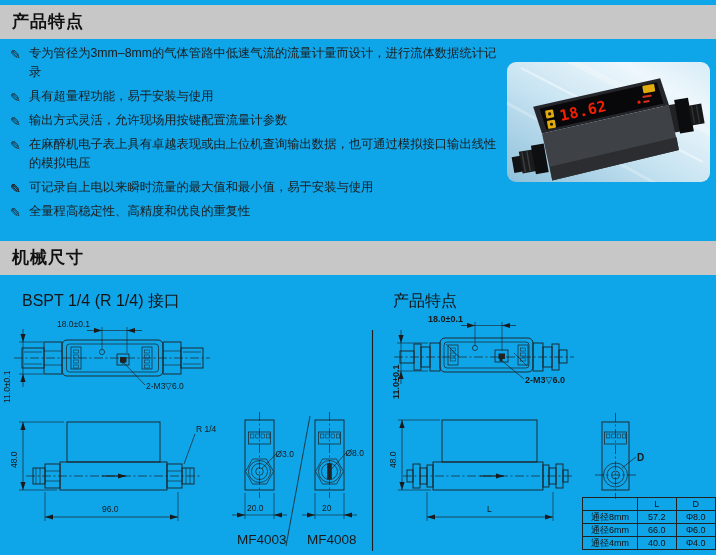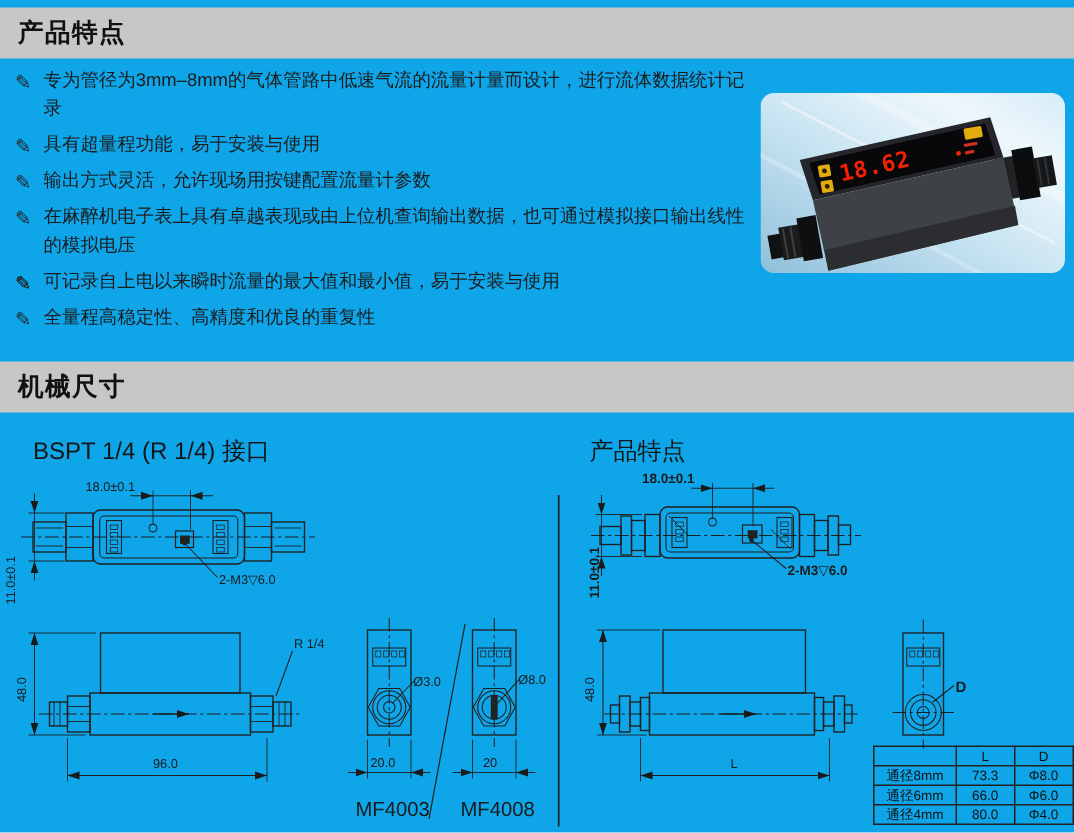--- a/index.html
+++ b/index.html
@@ -355,29 +355,29 @@
 
   <table class="dim-table">
     <tbody>
         <tr>
       <th class="c0"></th>
       <th class="c1">L</th>
       <th class="c2">D</th>
     </tr>
     <tr>
       <td>通径8mm</td>
-      <td>73.3</td>
+      <td>57.2</td>
       <td>Φ8.0</td>
     </tr>
     <tr>
       <td>通径6mm</td>
       <td>66.0</td>
       <td>Φ6.0</td>
     </tr>
     <tr>
       <td>通径4mm</td>
-      <td>80.0</td>
+      <td>40.0</td>
       <td>Φ4.0</td>
     </tr>
   </tbody>
     </table>
 
 </div>
 
 </body></html>

